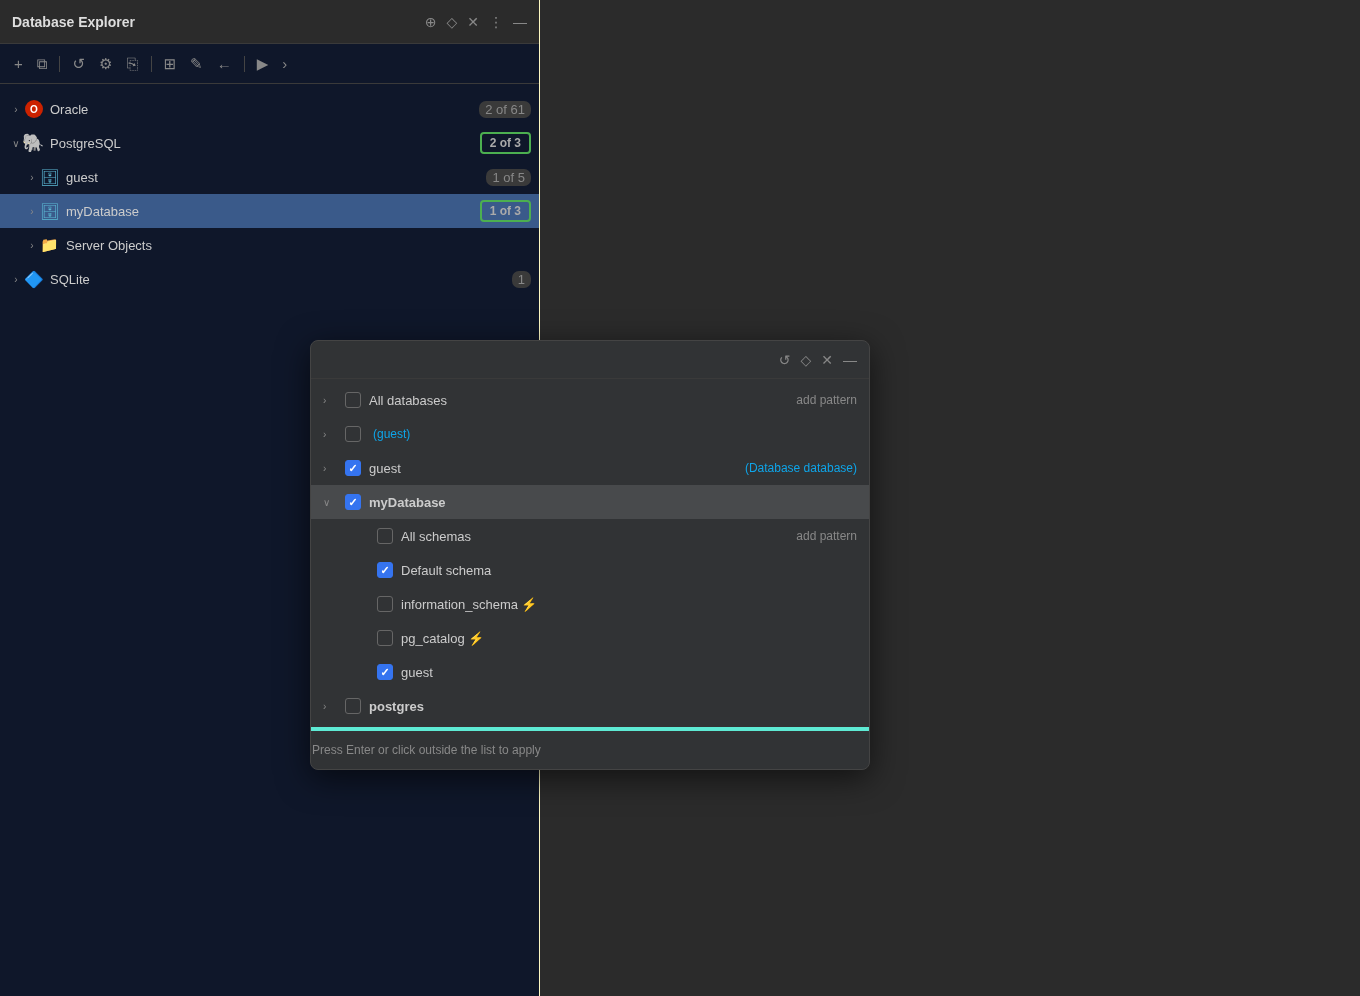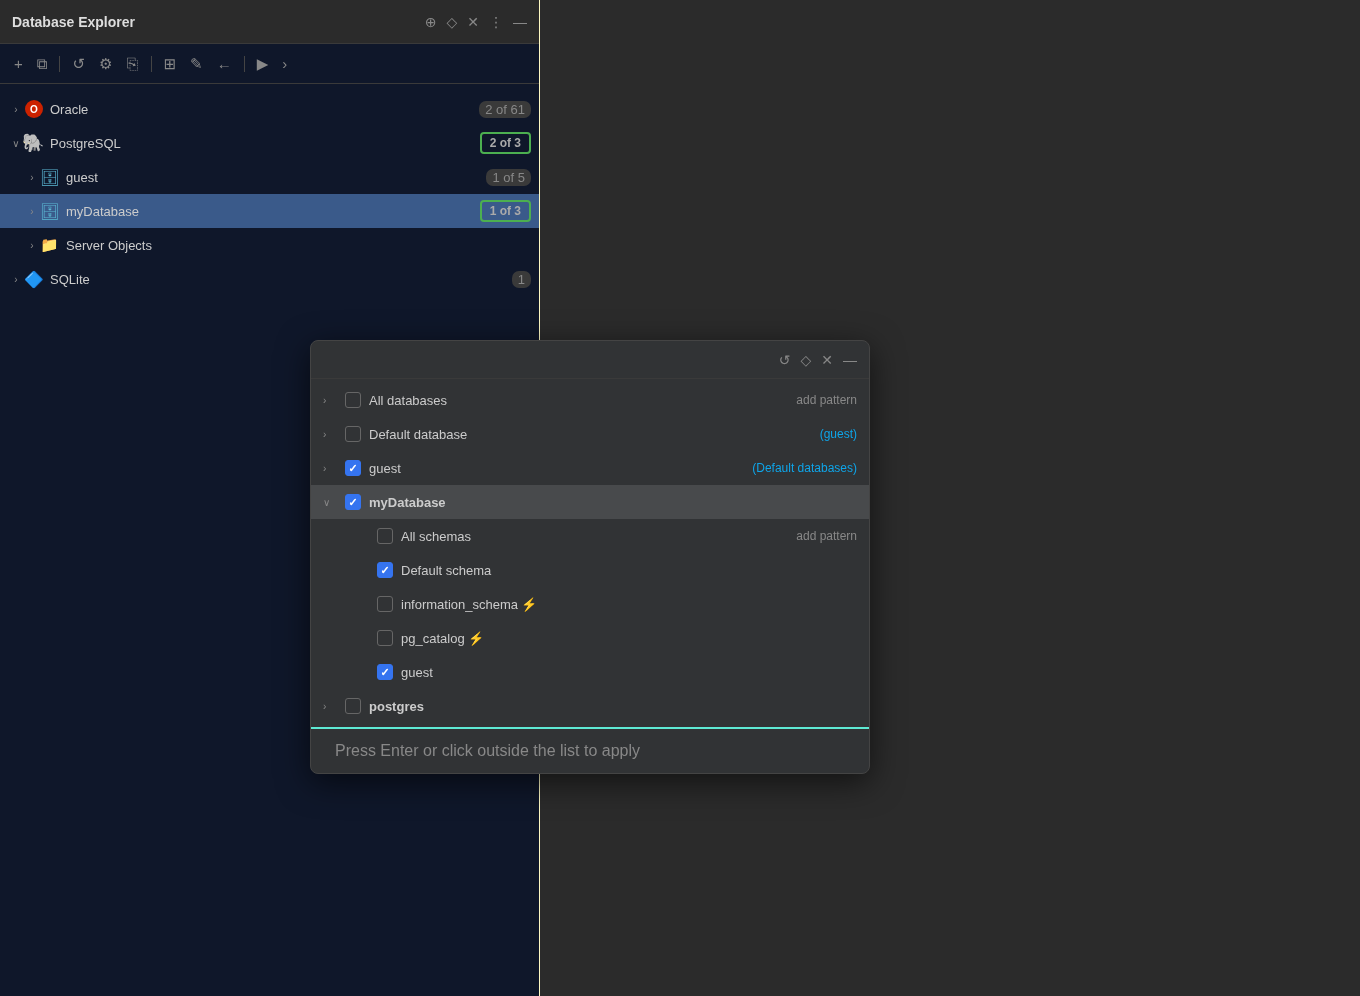--- a/index.html
+++ b/index.html
@@ -248,24 +248,24 @@
     .popup-add-pattern {
       color: #888;
       font-size: 12px;
       margin-left: 8px;
     }
 
     
     .popup-indent-1 { padding-left: 44px; }
 
     .popup-footer {
-      padding: 10px 24px;
-      border-top: 2px solid #5eead4;
-      color: #888;
-      font-size: 16px;
+      padding: 10px 1px;
+      border-top: 4px solid #5eead4;
+      color: #888;
+      font-size: 12px;
       line-height: 1.5;
     }
 
     .lightning {
       font-size: 13px;
     }
   </style>
 </head>
 <body>
 
@@ -370,29 +370,28 @@
     <div class="popup-item">
       <span class="popup-expand">›</span>
       <div class="popup-check"></div>
       <span class="popup-item-label">All databases</span>
       <span class="popup-add-pattern">add pattern</span>
     </div>
 
     <div class="popup-item">
       <span class="popup-expand">›</span>
       <div class="popup-check"></div>
-      <span class="popup-item-label">Default database</span>
       <span class="popup-item-sub">(guest)</span>
     </div>
 
     <div class="popup-item">
       <span class="popup-expand">›</span>
       <div class="popup-check checked"></div>
       <span class="popup-item-label">guest</span>
-      <span class="popup-item-sub">(Default databases)</span>
+      <span class="popup-item-sub">(Database database)</span>
     </div>
 
     <div class="popup-item highlighted">
       <span class="popup-expand">∨</span>
       <div class="popup-check checked"></div>
       <span class="popup-item-label"><strong>myDatabase</strong></span>
     </div>
 
     <div class="popup-item popup-indent-1">
       <span class="popup-expand"></span>

